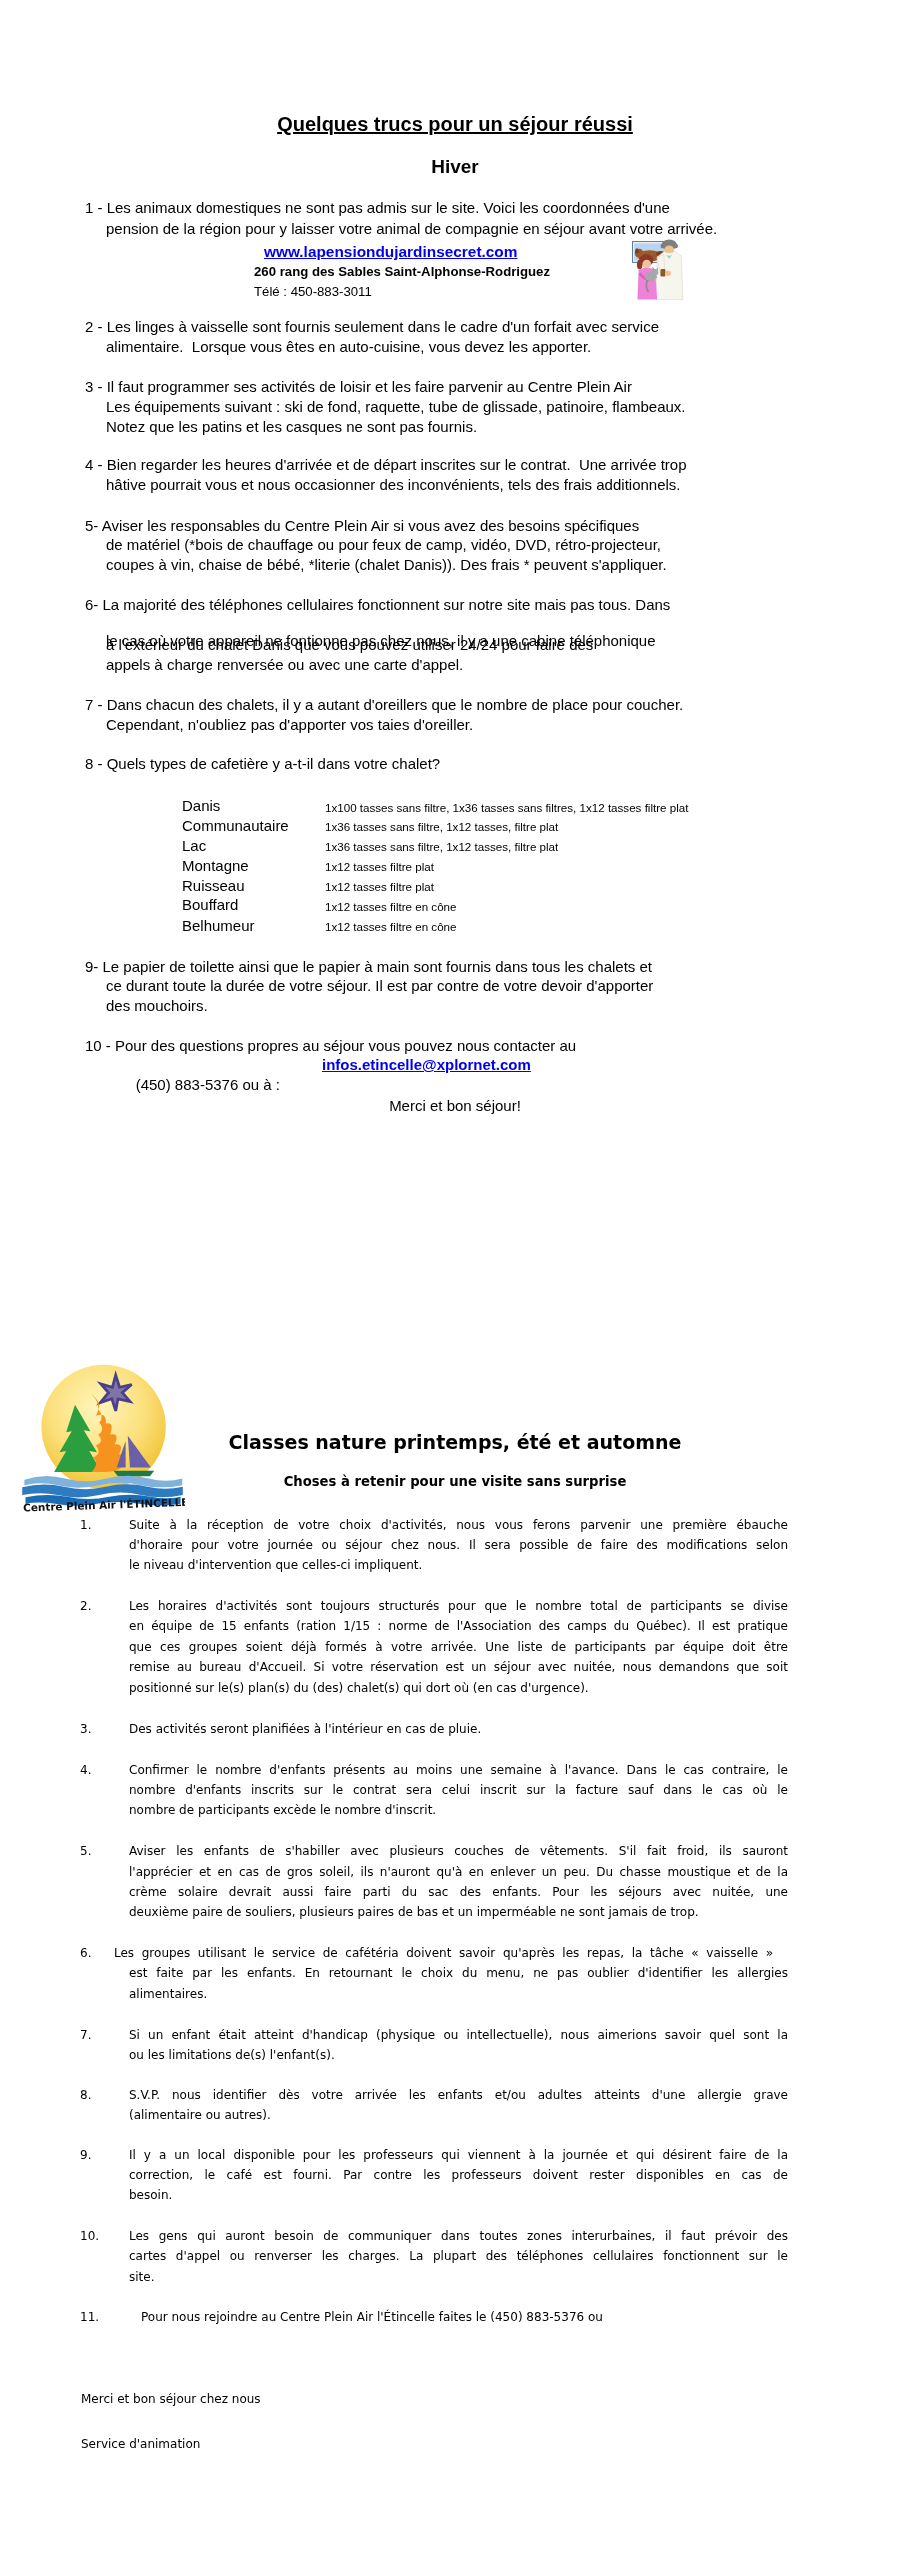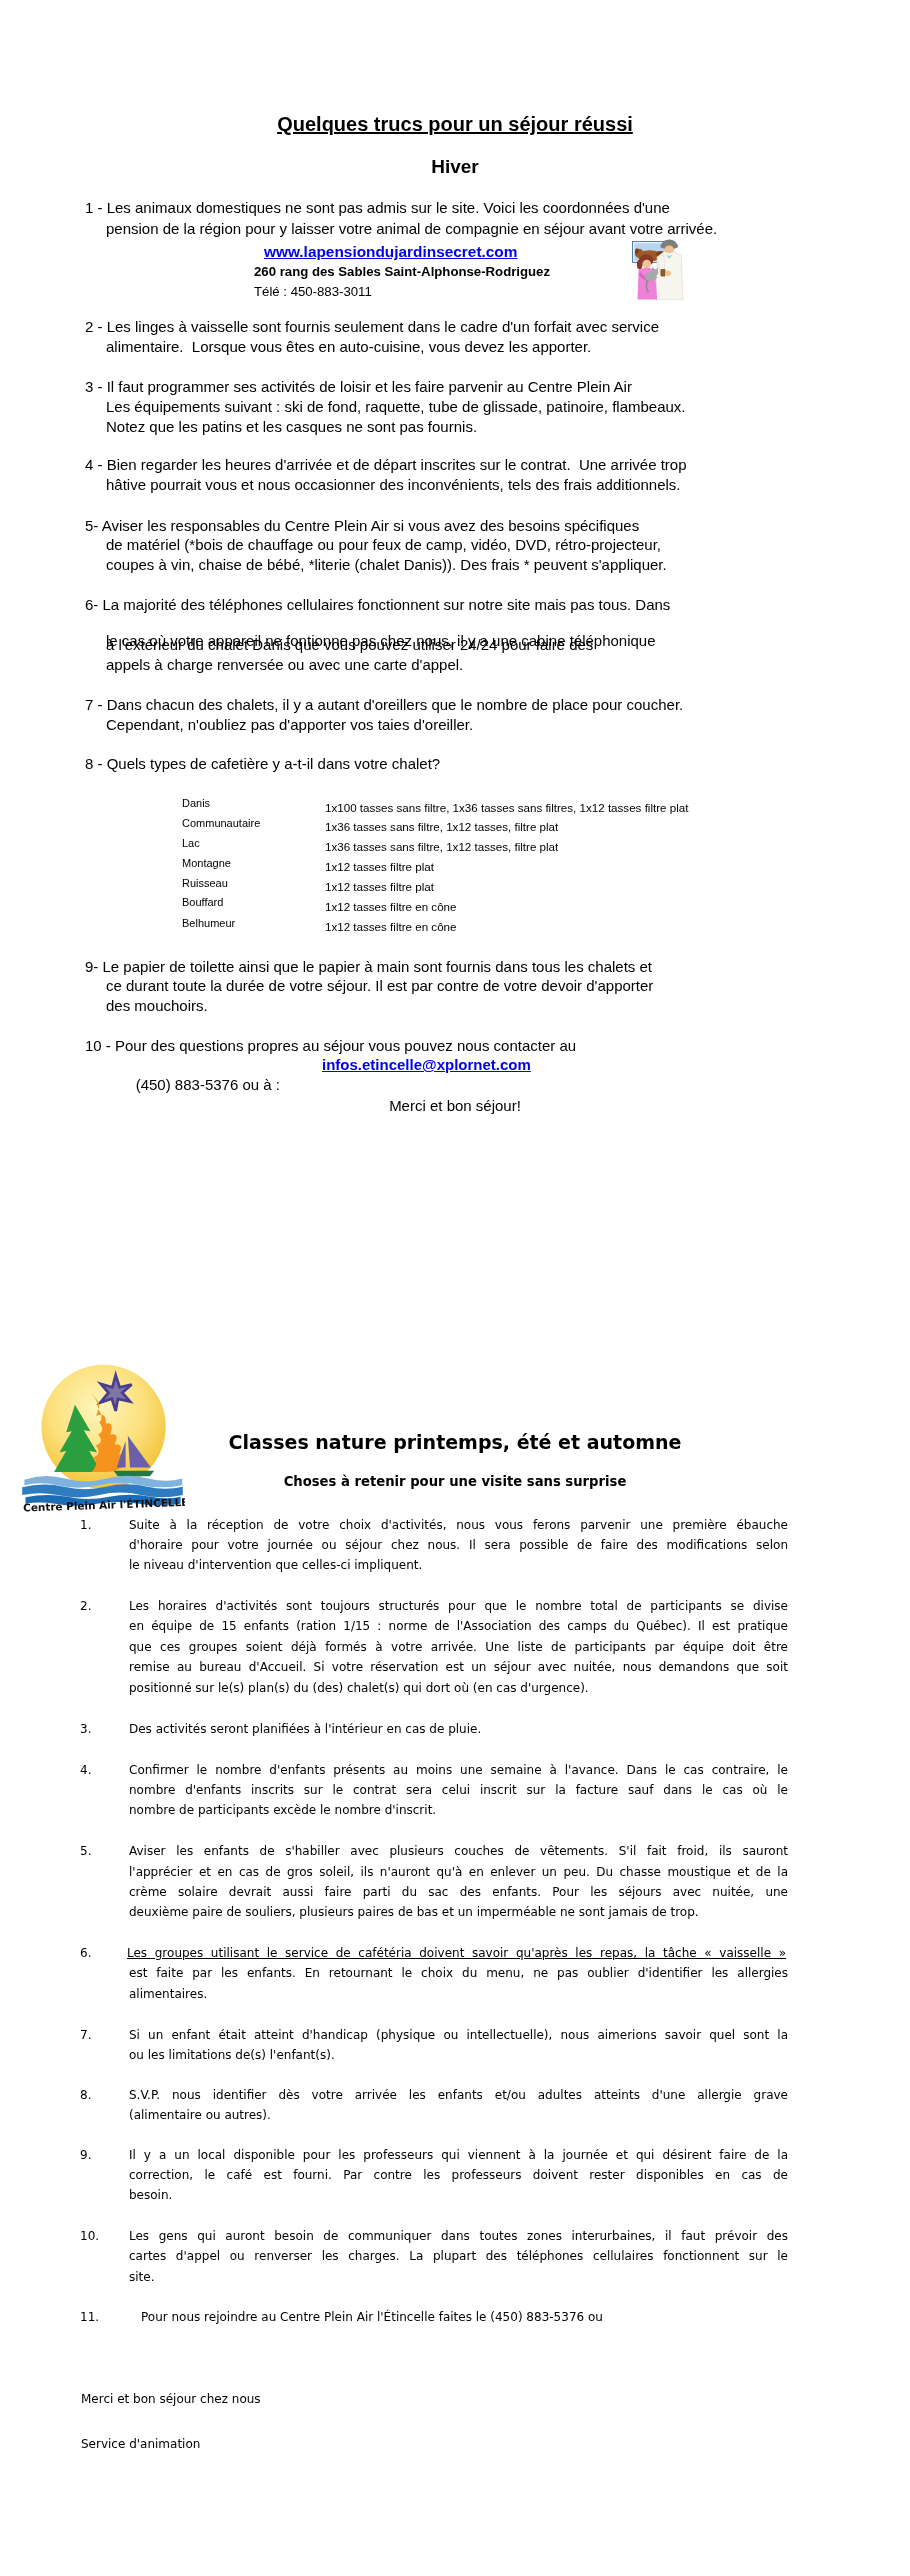--- a/index.html
+++ b/index.html
@@ -7,21 +7,21 @@
           font-family:"Liberation Sans",sans-serif;color:#000;}
   .abs{position:absolute;white-space:pre;}
   .b1{font:15px/1.25 "Liberation Sans",sans-serif;}
   .ctr{left:0;width:910px;text-align:center;}
   .t1{font-size:20px;font-weight:bold;text-decoration:underline;}
   .h1v{font-size:19px;font-weight:bold;}
   .lnk{color:#0000ee;text-decoration:underline;font-weight:bold;cursor:pointer;}
   .www{font-size:15.4px;}
   .addr{font-size:13.2px;font-weight:bold;}
   .tel{font-size:13.2px;}
-  .tname{font-size:11px;}
+  .tname{font-size:15px;}
   .tdesc{font-size:11.6px;}
   .b2{font:12px/1.3 "DejaVu Sans",sans-serif;}
   .t2{font-size:19px;font-weight:bold;font-family:"DejaVu Sans",sans-serif;}
   .st2{font-size:13.2px;font-weight:bold;font-family:"DejaVu Sans",sans-serif;}
   .j{white-space:normal;width:659px;text-align:justify;text-align-last:justify;}
   .lnk2{color:#0000ee;text-decoration:underline;cursor:pointer;}
   .logolabel{font-size:19px;font-weight:bold;letter-spacing:0px;font-family:"DejaVu Sans",sans-serif;}
 </style>
 </head>
 <body>
@@ -175,21 +175,21 @@
       <div class="abs b2" style="left: 80px; top: 1763px;">4.</div>
       <div class="abs b2 j" style="left: 129px; top: 1763px;">Confirmer le nombre d'enfants présents au moins une semaine à l'avance. Dans le cas contraire, le</div>
       <div class="abs b2 j" style="left: 129px; top: 1783px;">nombre d'enfants inscrits sur le contrat sera celui inscrit sur la facture sauf dans le cas où le</div>
       <div class="abs b2" style="left: 129px; top: 1803px;">nombre de participants excède le nombre d'inscrit.</div>
       <div class="abs b2" style="left: 80px; top: 1844px;">5.</div>
       <div class="abs b2 j" style="left: 129px; top: 1844px;">Aviser les enfants de s'habiller avec plusieurs couches de vêtements. S'il fait froid, ils sauront</div>
       <div class="abs b2 j" style="left: 129px; top: 1865px;">l'apprécier et en cas de gros soleil, ils n'auront qu'à en enlever un peu. Du chasse moustique et de la</div>
       <div class="abs b2 j" style="left: 129px; top: 1885px;">crème solaire devrait aussi faire parti du sac des enfants. Pour les séjours avec nuitée, une</div>
       <div class="abs b2" style="left: 129px; top: 1905px;">deuxième paire de souliers, plusieurs paires de bas et un imperméable ne sont jamais de trop.</div>
       <div class="abs b2" style="left: 80px; top: 1946px;">6.</div>
-      <div class="abs b2 j" style="left: 127px; top: 1946px; text-decoration: underline;">Les groupes utilisant le service de cafétéria doivent savoir qu'après les repas, la tâche « vaisselle »</div>
+      <div class="abs b2 j" style="left: 114px; top: 1946px;">Les groupes utilisant le service de cafétéria doivent savoir qu'après les repas, la tâche « vaisselle »</div>
       <div class="abs b2 j" style="left: 129px; top: 1966px;">est faite par les enfants. En retournant le choix du menu, ne pas oublier d'identifier les allergies</div>
       <div class="abs b2" style="left: 129px; top: 1987px;">alimentaires.</div>
       <div class="abs b2" style="left: 80px; top: 2028px;">7.</div>
       <div class="abs b2 j" style="left: 129px; top: 2028px;">Si un enfant était atteint d'handicap (physique ou intellectuelle), nous aimerions savoir quel sont la</div>
       <div class="abs b2" style="left: 129px; top: 2048px;">ou les limitations de(s) l'enfant(s).</div>
       <div class="abs b2" style="left: 80px; top: 2088px;">8.</div>
       <div class="abs b2 j" style="left: 129px; top: 2088px;">S.V.P. nous identifier dès votre arrivée les enfants et/ou adultes atteints d'une allergie grave</div>
       <div class="abs b2" style="left: 129px; top: 2108px;">(alimentaire ou autres).</div>
       <div class="abs b2" style="left: 80px; top: 2148px;">9.</div>
       <div class="abs b2 j" style="left: 129px; top: 2148px;">Il y a un local disponible pour les professeurs qui viennent à la journée et qui désirent faire de la</div>

